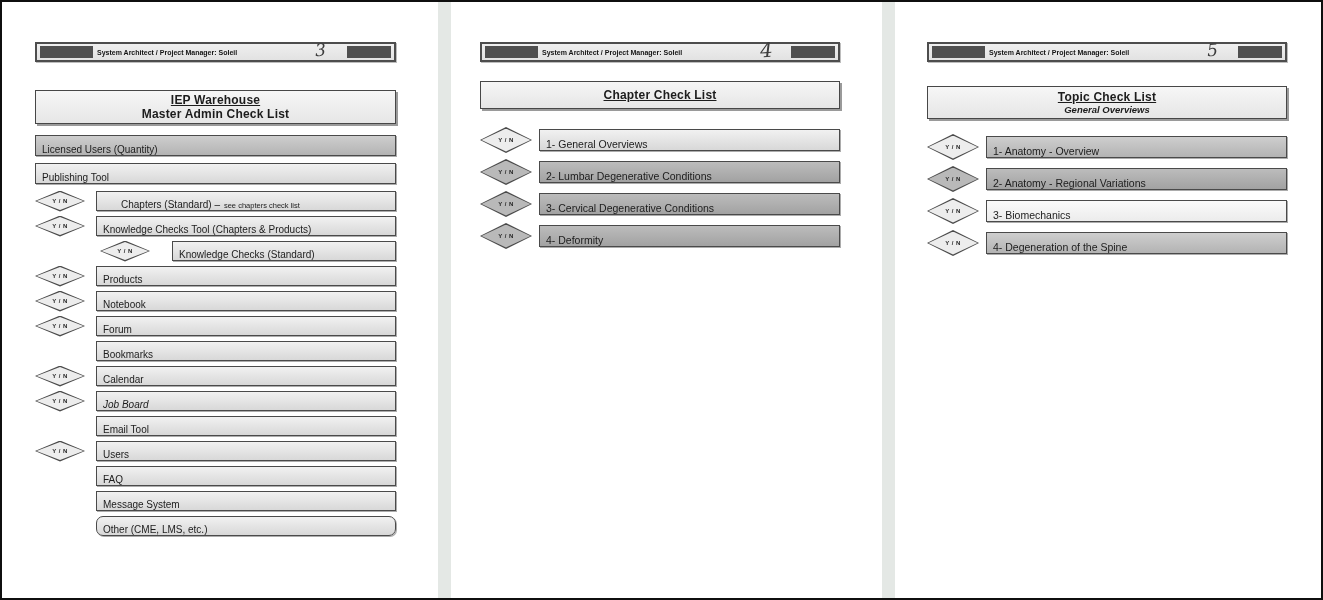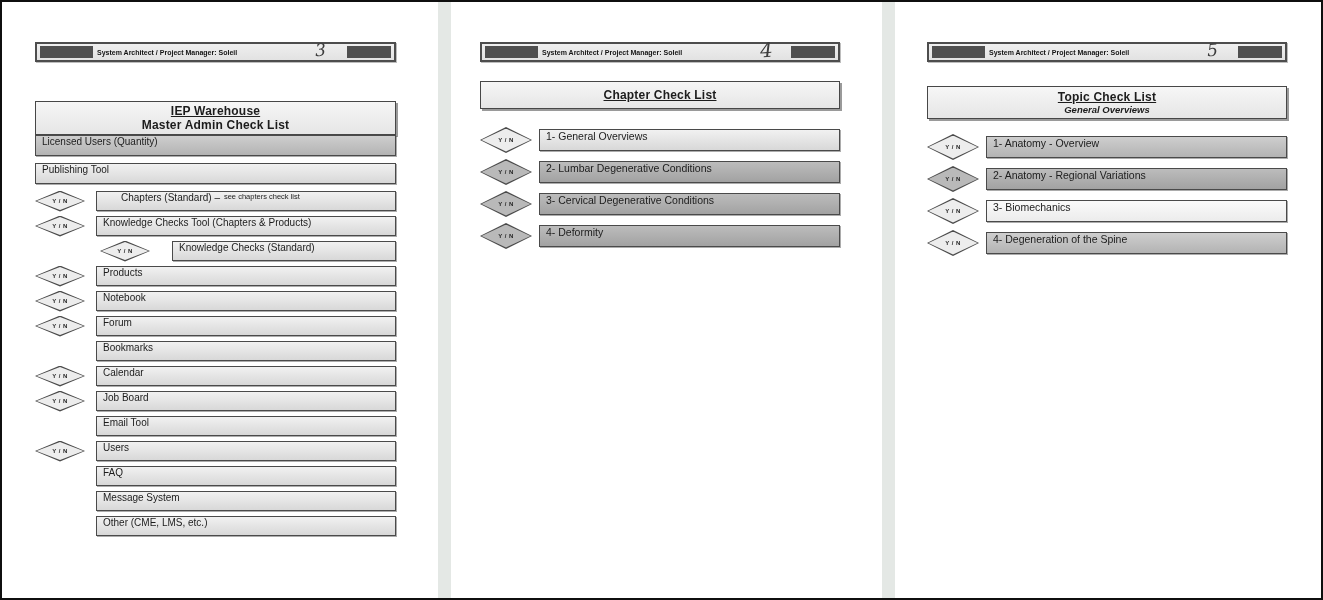--- a/index.html
+++ b/index.html
@@ -36,21 +36,21 @@
   }
   #page2 .page-num{font-size:20px; top:-6px;}
 
   
   .title-box{
     position:absolute; left:0; right:0; box-sizing:border-box;
     border:1.5px solid #474747; background:linear-gradient(180deg,#f6f6f6,#e6e6e6);
     box-shadow:2px 2px 0 #9a9a9a;
     display:flex; flex-direction:column; align-items:center; justify-content:center;
   }
-  #page1 .title-box{top:99px; height:34px;}
+  #page1 .title-box{top:88px; height:34px;}
   #page2 .title-box{top:79px; height:28px;}
   #page3 .title-box{top:84px; height:33px;}
   .t-main{font-size:12px; font-weight:bold; line-height:14px; letter-spacing:.2px;}
   .t-underline{text-decoration:underline; text-underline-offset:1px;}
   .t-sub{font-size:9.5px; font-weight:bold; font-style:italic; line-height:11px;}
   .t-main:empty,.t-sub:empty{display:none;}
 
   
   .rows{position:absolute; left:0; right:0;}
   #page1 .rows{top:133px;}
@@ -72,21 +72,21 @@
   .d-outer{position:absolute; inset:0; background:#4a4a4a;
     clip-path:polygon(50% 0,100% 50%,50% 100%,0 50%);}
   .d-inner{position:absolute; inset:1.5px;
     clip-path:polygon(50% 0,100% 50%,50% 100%,0 50%);}
   .yn-text{position:absolute; inset:0; display:flex; align-items:center; justify-content:center;
     font-size:6px; font-weight:bold; letter-spacing:.5px; color:#1f1f1f;}
 
   .item-box{
     flex:1; height:100%; box-sizing:border-box; border:1px solid #4a4a4a;
     box-shadow:1px 1px 0 rgba(70,70,70,.45);
-    display:flex; align-items:flex-start; padding-left:6px; overflow:hidden; white-space:nowrap;
+    display:flex; align-items:flex-end; padding-left:6px; overflow:hidden; white-space:nowrap;
   }
   .p1 .item-box .label{font-size:10px;}
   .p23 .item-box .label{font-size:10.5px;}
   .item-box .note{font-size:7.5px; margin-left:4px;}
   .item-box .note:empty{display:none;}
 </style>
 </head>
 <body>
 
 <div class="canvas">
@@ -234,21 +234,21 @@
   </div>
           <div class="row l1">
 
     <div class="dia-slot">
       <div class="diamond">
         <div class="d-outer"></div>
         <div class="d-inner" style="background: rgb(237, 237, 237);"></div>
         <span class="yn-text">Y / N</span>
       </div>
     </div>
-    <div class="item-box" style="background: linear-gradient(rgb(241, 241, 241), rgb(216, 216, 216));">
+    <div class="item-box" style="background: linear-gradient(rgb(241, 241, 241), rgb(216, 216, 216)); font-style: italic;">
       <span class="label">Job Board</span>
 
     </div>
   </div>
           <div class="row l1 no-yn">
 
     <div class="dia-slot">
       <div class="diamond">
         
         
@@ -304,21 +304,21 @@
   </div>
           <div class="row l1 no-yn">
 
     <div class="dia-slot">
       <div class="diamond">
         
         
         
       </div>
     </div>
-    <div class="item-box" style="background: linear-gradient(rgb(241, 241, 241), rgb(216, 216, 216));">
+    <div class="item-box" style="background: linear-gradient(rgb(241, 241, 241), rgb(216, 216, 216)); border-radius: 7px;">
       <span class="label">Other (CME, LMS, etc.)</span>
 
     </div>
   </div>
         </div>
     </div>
   </div>
 
   <div class="page" id="page2">
     <div class="content p23">

